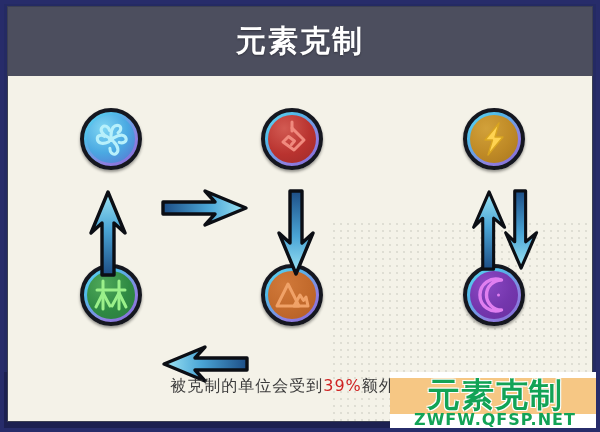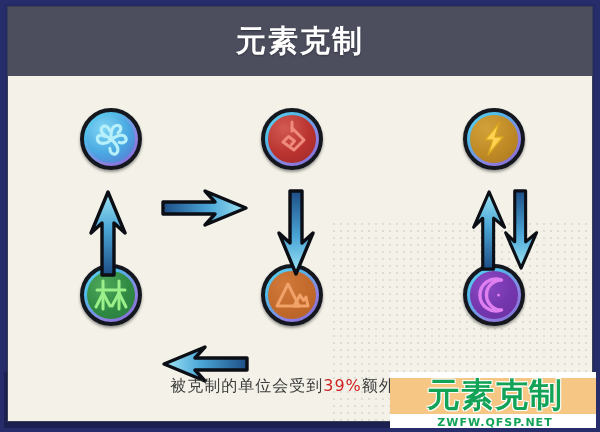--- a/index.html
+++ b/index.html
@@ -171,21 +171,21 @@
     color: #12a356;
     letter-spacing: 1px;
     text-shadow: 1px 1px 0 #ffffff, -1px -1px 0 #ffffff, 1px -1px 0 #ffffff, -1px 1px 0 #ffffff;
   }
   #wm-url {
     position: absolute;
     left: 0;
     bottom: 3px;
     width: 100%;
     text-align: center;
-    font-size: 11px;
+    font-size: 16px;
     font-weight: bold;
     letter-spacing: 1px;
     color: #12a356;
   }
 </style>
 </head>
 <body>
 
 <div id="screen">
 

